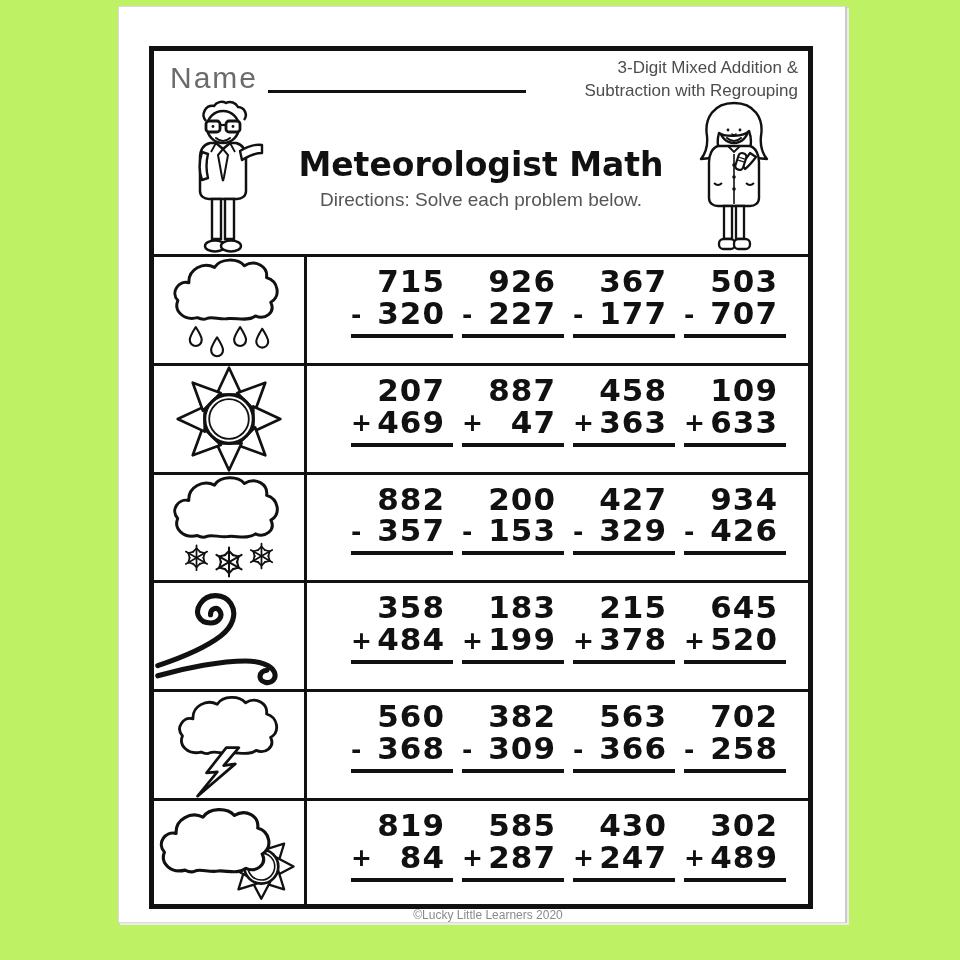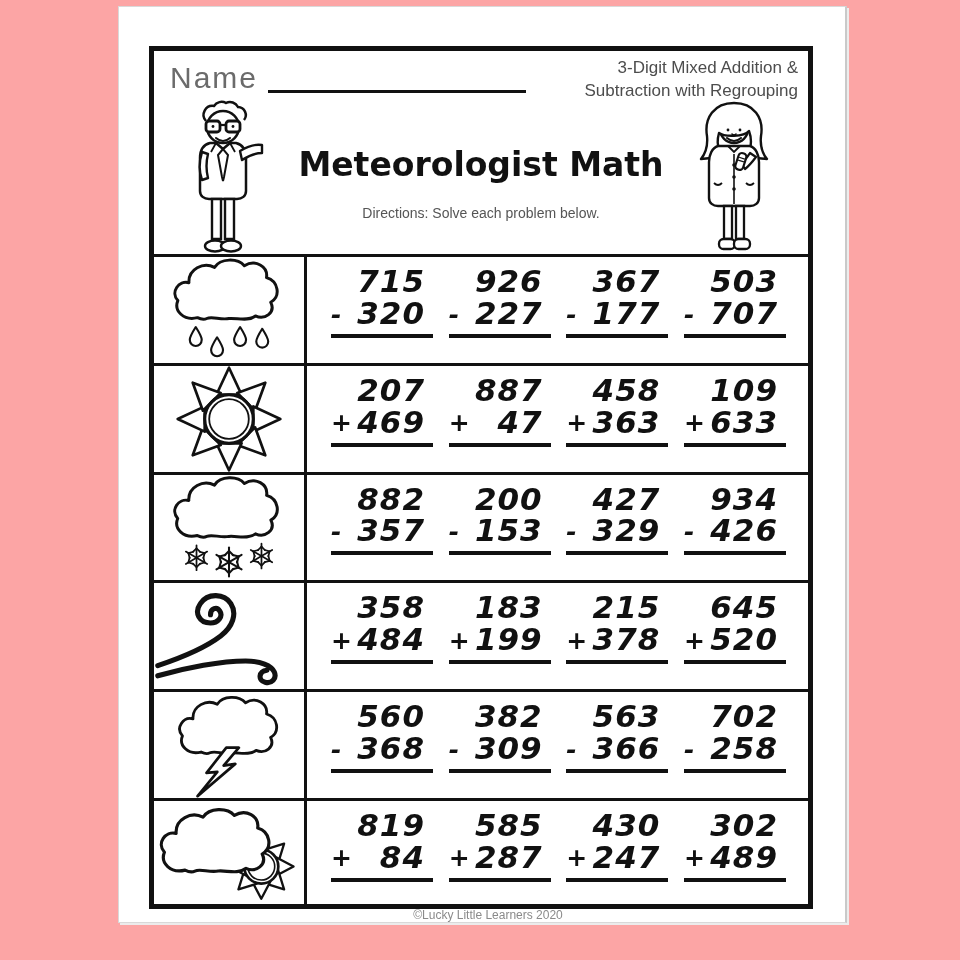--- a/index.html
+++ b/index.html
@@ -1,40 +1,40 @@
 <!DOCTYPE html>
 <html><head>
 <meta charset="utf-8">
 <style>
   html,body{margin:0;padding:0;background:#fff;}
-  .stage{position:relative;width:960px;height:960px;background:#fca5a5;overflow:hidden;
+  .stage{position:relative;width:960px;height:960px;background:#bef264;overflow:hidden;
          font-family:"Liberation Sans",sans-serif;color:#111;}
   .paper{position:absolute;left:118px;top:6px;width:726px;height:915px;background:#fff;
          border:1px solid #d9d9d9;border-right:2px solid #c9c9c9;box-shadow:2px 2px 0 #ececec;}
   .sheet{position:absolute;left:30px;top:39px;width:664px;height:863px;border:5px solid #111;
          box-sizing:border-box;display:flex;flex-direction:column;background:#fff;}
   
   .hdr{position:relative;height:203px;flex:0 0 auto;}
   .name-row{position:absolute;top:12px;left:16px;display:flex;align-items:flex-end;}
   .name-label{font-size:30px;color:#6b6b6b;letter-spacing:2px;line-height:1;}
   .name-line{display:inline-block;width:258px;height:26px;border-bottom:3px solid #111;margin-left:10px;}
   .corner{position:absolute;top:6px;right:10px;text-align:right;font-size:17px;line-height:1.35;color:#4d4d4d;margin-left:27px;}
   .title{position:absolute;left:0;right:0;top:86px;margin:8px;text-align:center;
          font-family:"DejaVu Sans",sans-serif;font-weight:800;font-size:33px;letter-spacing:0;}
-  .directions{position:absolute;left:0;right:0;top:138px;margin:16px;text-align:center;
-         font-size:14px;color:#555;}
+  .directions{position:absolute;left:0;right:0;top:138px;margin:0;text-align:center;
+         font-size:19px;color:#555;}
   .character{position:absolute;bottom:-3px;z-index:3;}
   .boy{left:24px;}
   .girl{right:28px;}
   
   .grid{flex:1;display:flex;flex-direction:column;}
   .row{flex:1;display:flex;border-top:3px solid #111;min-height:0;}
   .icon-cell{width:150px;flex:0 0 150px;border-right:3px solid #111;display:flex;
              align-items:center;justify-content:center;overflow:hidden;}
-  .problems{flex:1;display:flex;justify-content:space-between;padding:9px 22px 0 24px;font-style:italic;}
+  .problems{flex:1;display:flex;justify-content:space-between;padding:9px 22px 0 44px;}
   .problem{width:102px;}
   .num{font-family:"DejaVu Sans",sans-serif;font-weight:bold;font-size:31px;line-height:1.03;
        letter-spacing:1px;color:#111;}
   .top{text-align:right;padding:0 8px 0 0;}
   .bottom{display:flex;justify-content:space-between;align-items:flex-end;
           border-bottom:4px solid #111;padding:0 8px 4px 0;}
   .op{font-family:"DejaVu Sans",sans-serif;font-weight:bold;font-size:25px;line-height:1.25;color:#111;}
   .answer{height:24px;}
   .footer{position:absolute;left:12px;right:0;top:901px;text-align:center;font-size:12px;color:#8a8a8a;}
   svg{display:block;}

